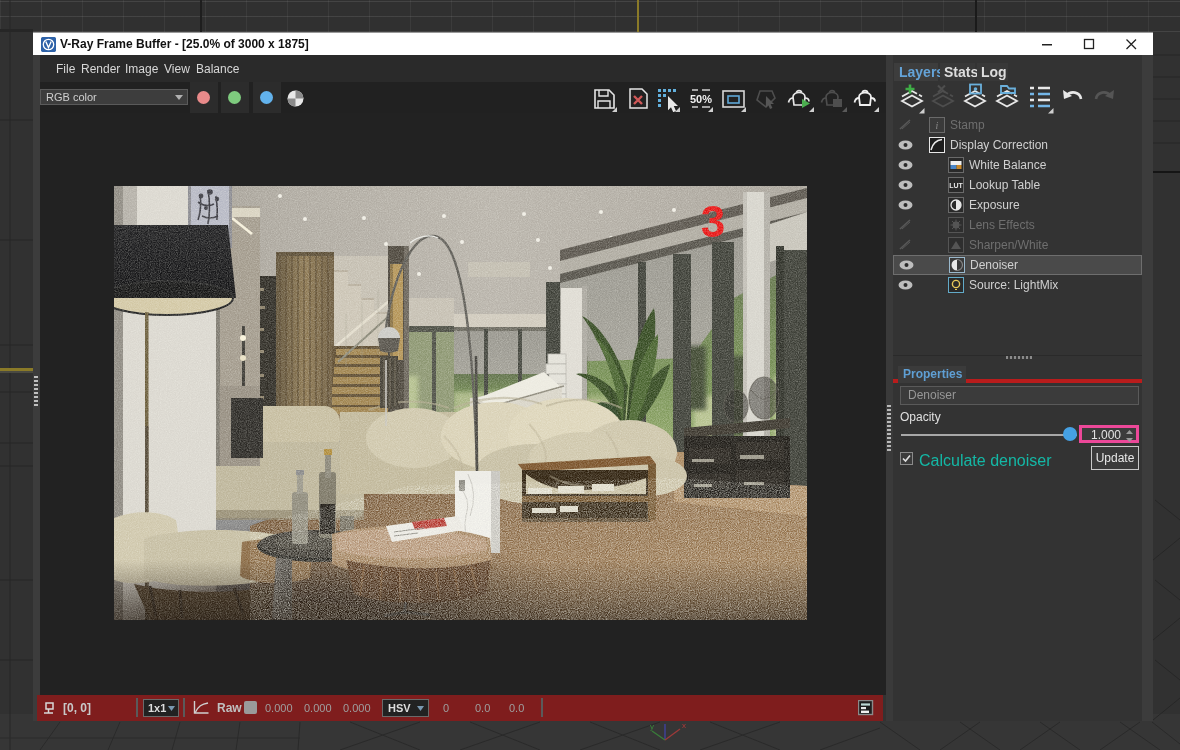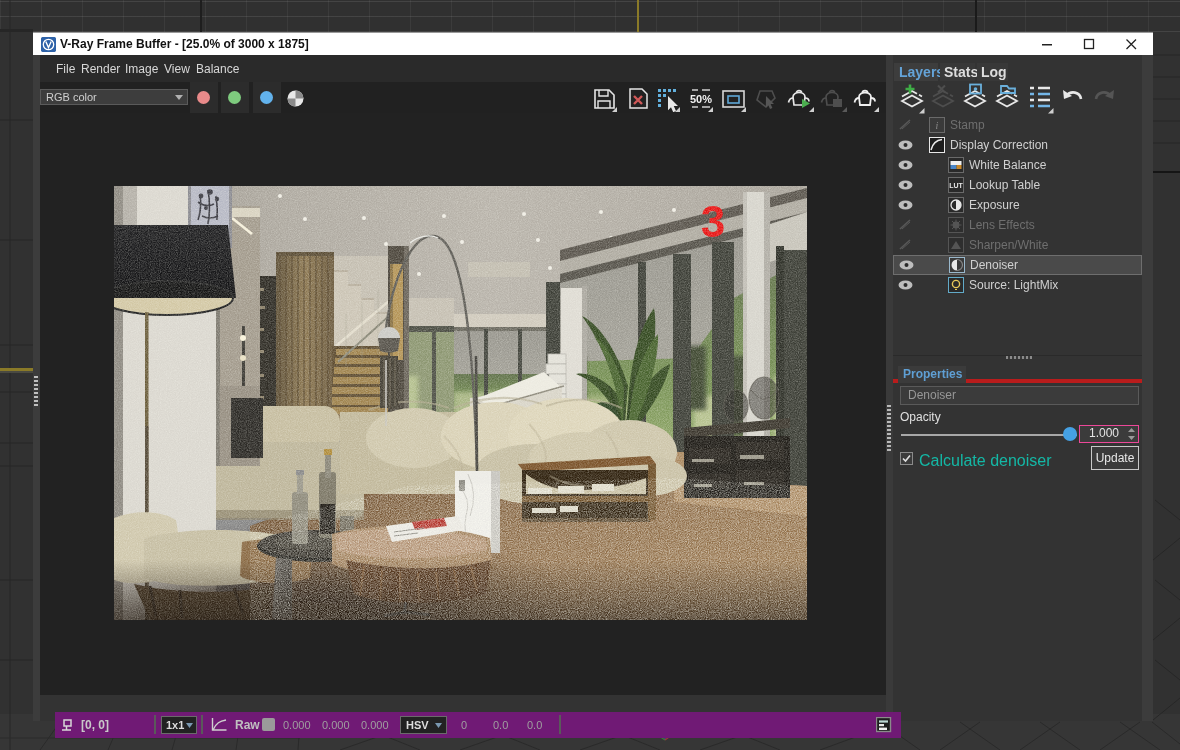--- a/index.html
+++ b/index.html
@@ -23,22 +23,22 @@
   border-top:1px solid #9a9a9a; color:#111; font-size:12px; }
 #titlebar .ttext { position:absolute; left:27px; top:4px; font-weight:700; }
 #vicon { position:absolute; left:8px; top:4px; width:15px; height:15px; background:#2e62a8;
   border-radius:2px; }
 #menubar { position:absolute; left:0; top:23px; width:853px; height:27px; background:#2a2a2a;
   color:#d8d8d8; font-size:12px; }
 #menubar span { position:absolute; top:7px;margin-left:12px; }
 #toolbar { position:absolute; left:0; top:50px; width:853px; height:31px; background:#212121; }
 #canvas { position:absolute; left:7px; top:81px; width:846px; height:582px; background:#222222; }
 #leftedge { position:absolute; left:0; top:23px; width:7px; height:666px; background:#3c3c3c; }
-#statusbar { position:absolute; left:22px; top:663px; width:846px; height:26px; background:#701a75;
-  color:#c8c8c8; font-size:11px;margin-top:17px; }
+#statusbar { position:absolute; left:4px; top:663px; width:846px; height:26px; background:#7f1d1d;
+  color:#c8c8c8; font-size:11px; }
 #rsplit { position:absolute; left:853px; top:23px; width:7px; height:666px; background:#3a3a3a; }
 #rpanel { position:absolute; left:860px; top:23px; width:249px; height:666px; background:#333333;
   overflow:hidden; }
 #redge { position:absolute; left:1109px; top:23px; width:11px; height:666px; background:#3c3c3c; }
 
 
 .wbtn { position:absolute; top:0; height:23px; color:#222; }
 
 
 #chdrop { position:absolute; left:7px; top:7px; width:148px; height:16px; background:#3d3d3d;
@@ -65,21 +65,21 @@
   border-bottom:4px solid #b91c1c; }
 #ptab { position:absolute; left:5px; top:0px; width:68px; height:17px; color:#5f9fd4;
   font-weight:700; font-size:12px; background:#3b3b3b; padding-left:5px; line-height:16px; }
 #dfield { position:absolute; left:7px; top:331px; width:239px; height:19px; background:#3b3b3b;
   border:1px solid #5a5a5a; color:#979797; font-size:12px; line-height:17px; padding-left:7px; }
 #oplabel { position:absolute; left:7px; top:355px; color:#e0e0e0; font-size:12px; }
 #sltrack { position:absolute; left:8px; top:379px; width:176px; height:2px; background:#a8a8a8; }
 #slhandle { position:absolute; left:170px; top:372px; width:14px; height:14px; border-radius:50%;
   background:#45a1e4; }
 #spin { position:absolute; left:186px; top:370px; width:60px; height:18px; background:#3b3b3b;
-  border:1px solid #ec4899; color:#e3e3e3; font-size:12px; line-height:15px; padding-left:9px; }
+  border:3px solid #ec4899; color:#e3e3e3; font-size:12px; line-height:15px; padding-left:9px; }
 #chk { position:absolute; left:7px; top:397px; width:13px; height:13px; background:#3b3b3b;
   border:1px solid #8a8a8a; }
 #chklabel { position:absolute; left:26px; top:397px; color:#14b8a6; font-size:16px; }
 #updbtn { position:absolute; left:198px; top:391px; width:48px; height:24px; background:#3a3a3a;
   border:1px solid #c8c8c8; color:#e8e8e8; font-size:12px; text-align:center; line-height:22px; }
 
 
 #rimg { position:absolute; left:74px; top:73px; width:693px; height:434px; background:#888; }
 </style>
 </head>

